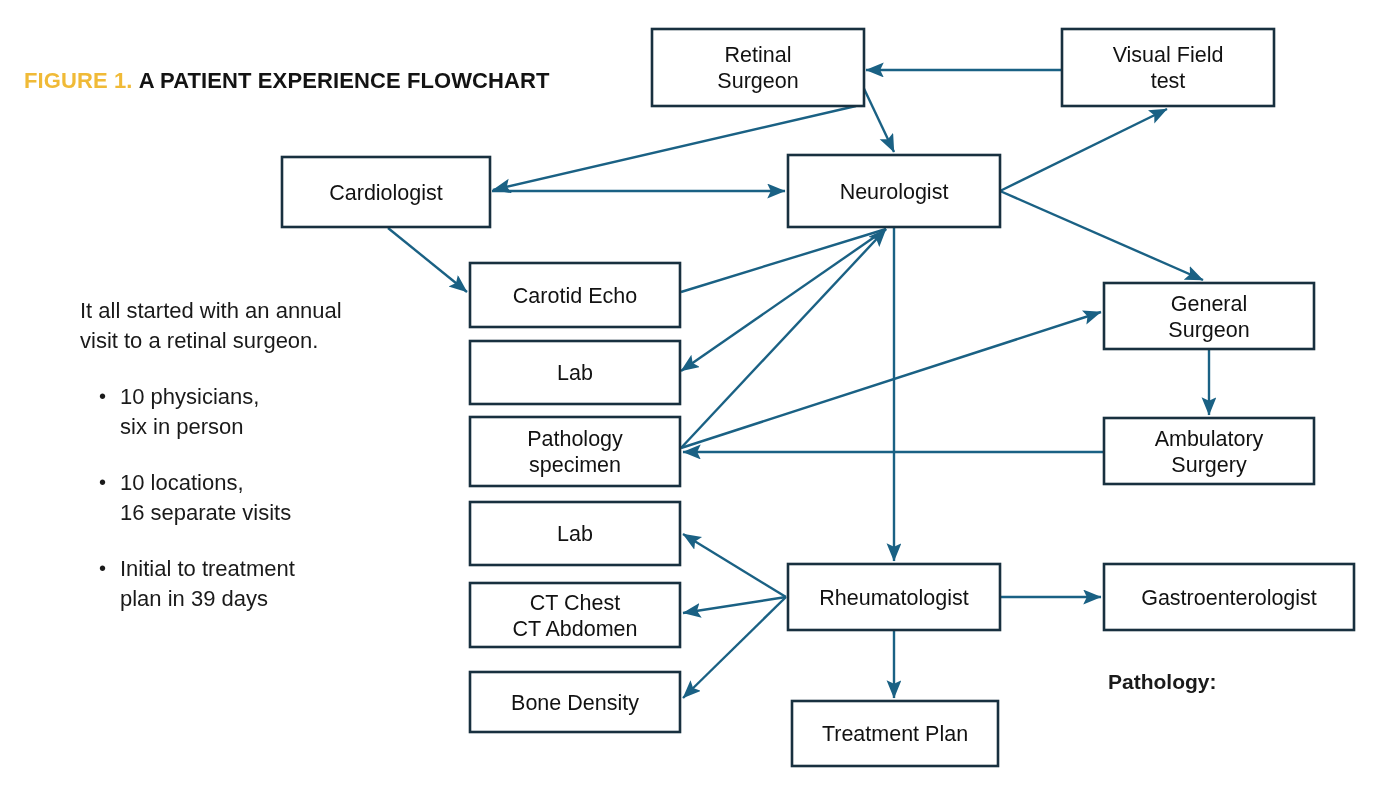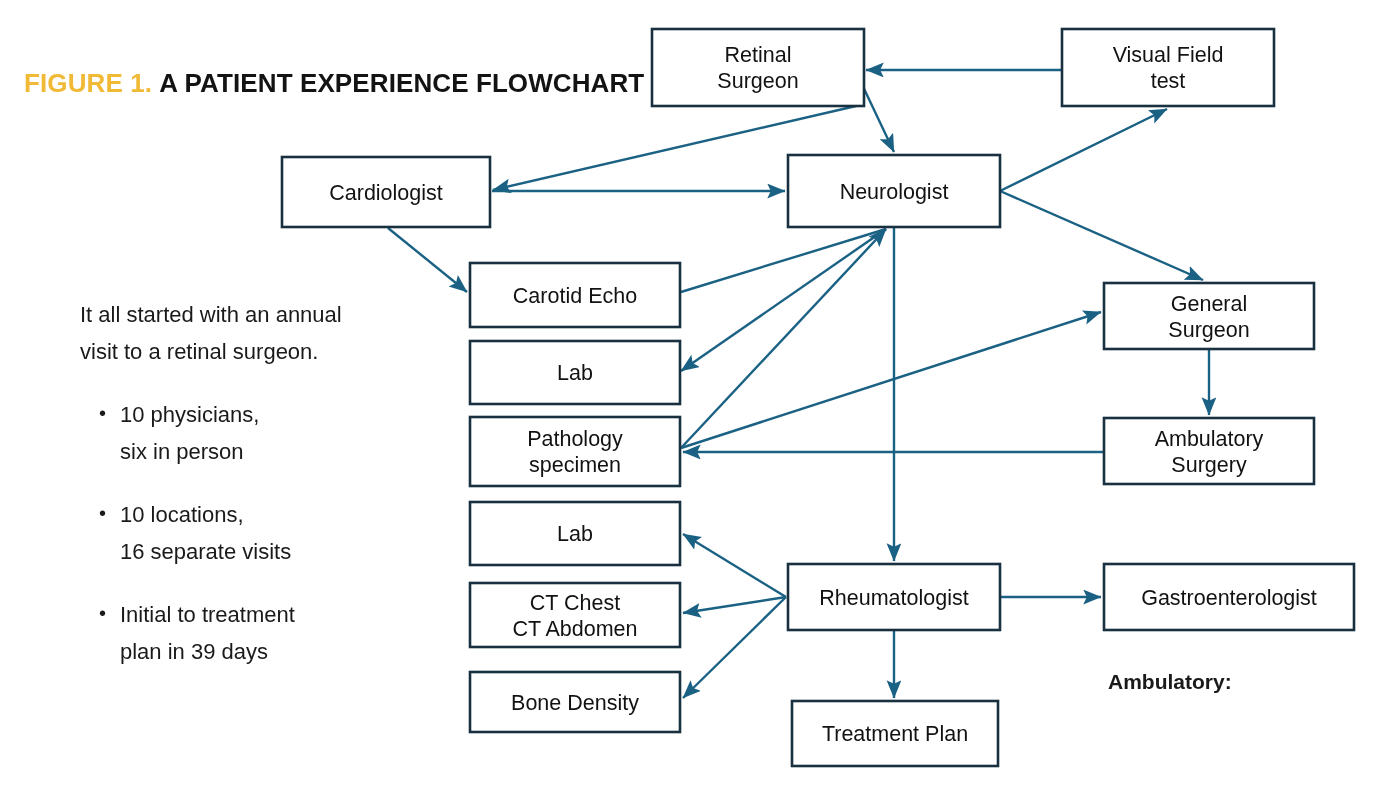--- a/index.html
+++ b/index.html
@@ -6,30 +6,30 @@
   body{
     width:1400px;height:801px;background:#ffffff;
     font-family:"Liberation Sans", sans-serif;
     overflow:hidden;position:relative;
   }
   #stage{position:absolute;left:0;top:0;width:1400px;height:801px;}
 
   
   #fig-title{
     position:absolute;left:24px;top:68px;
-    font-size:26px;font-weight:bold;letter-spacing:.1px;
+    font-size:22px;font-weight:bold;letter-spacing:.1px;
     white-space:nowrap;
   }
   #fig-title .fig-label{color:#F0BA37;}
   #fig-title .fig-text{color:#131313;}
 
   
   #narrative{
     position:absolute;left:80px;top:296px;width:300px;
-    color:#1a1a1a;font-size:22px;line-height:37px;
+    color:#1a1a1a;font-size:22px;line-height:30px;
   }
   #narrative .intro{margin:0 0 26px 0;}
   #narrative ul{list-style:none;margin:16px;padding:0;}
   #narrative li{
     position:relative;padding-left:24px;margin-bottom:26px;
     white-space:pre-line;
   }
   #narrative li:before{
     content:"\2022";position:absolute;left:3px;top:-1px;font-size:20px;color:#1a1a1a;
   }
@@ -157,16 +157,16 @@
       <li>10 physicians,
 six in person</li>
       <li>10 locations,
 16 separate visits</li>
       <li>Initial to treatment
 plan in 39 days</li>
     </ul>
   </div>
 
   <div id="diagnosis">
-    <span class="dx-head">Ambulatory:</span>
+    <span class="dx-head">Pathology:</span>
   </div>
 
 </div>
 
 </body></html>

